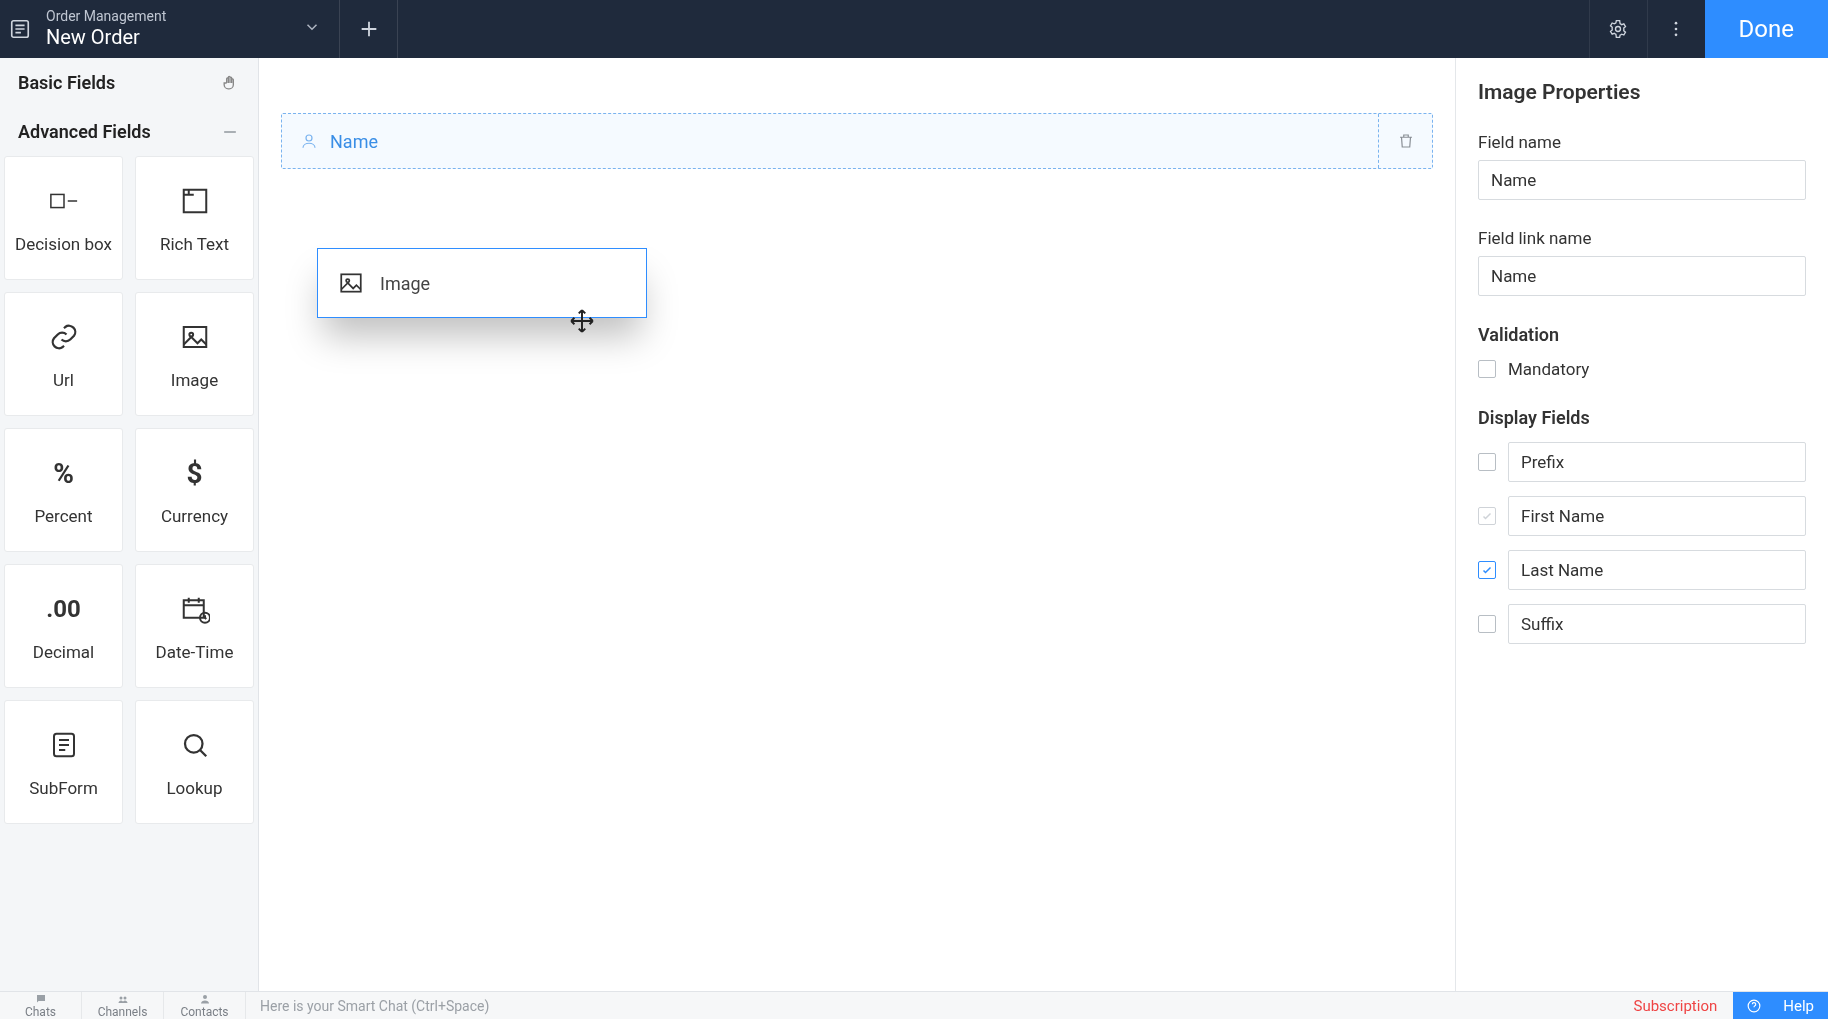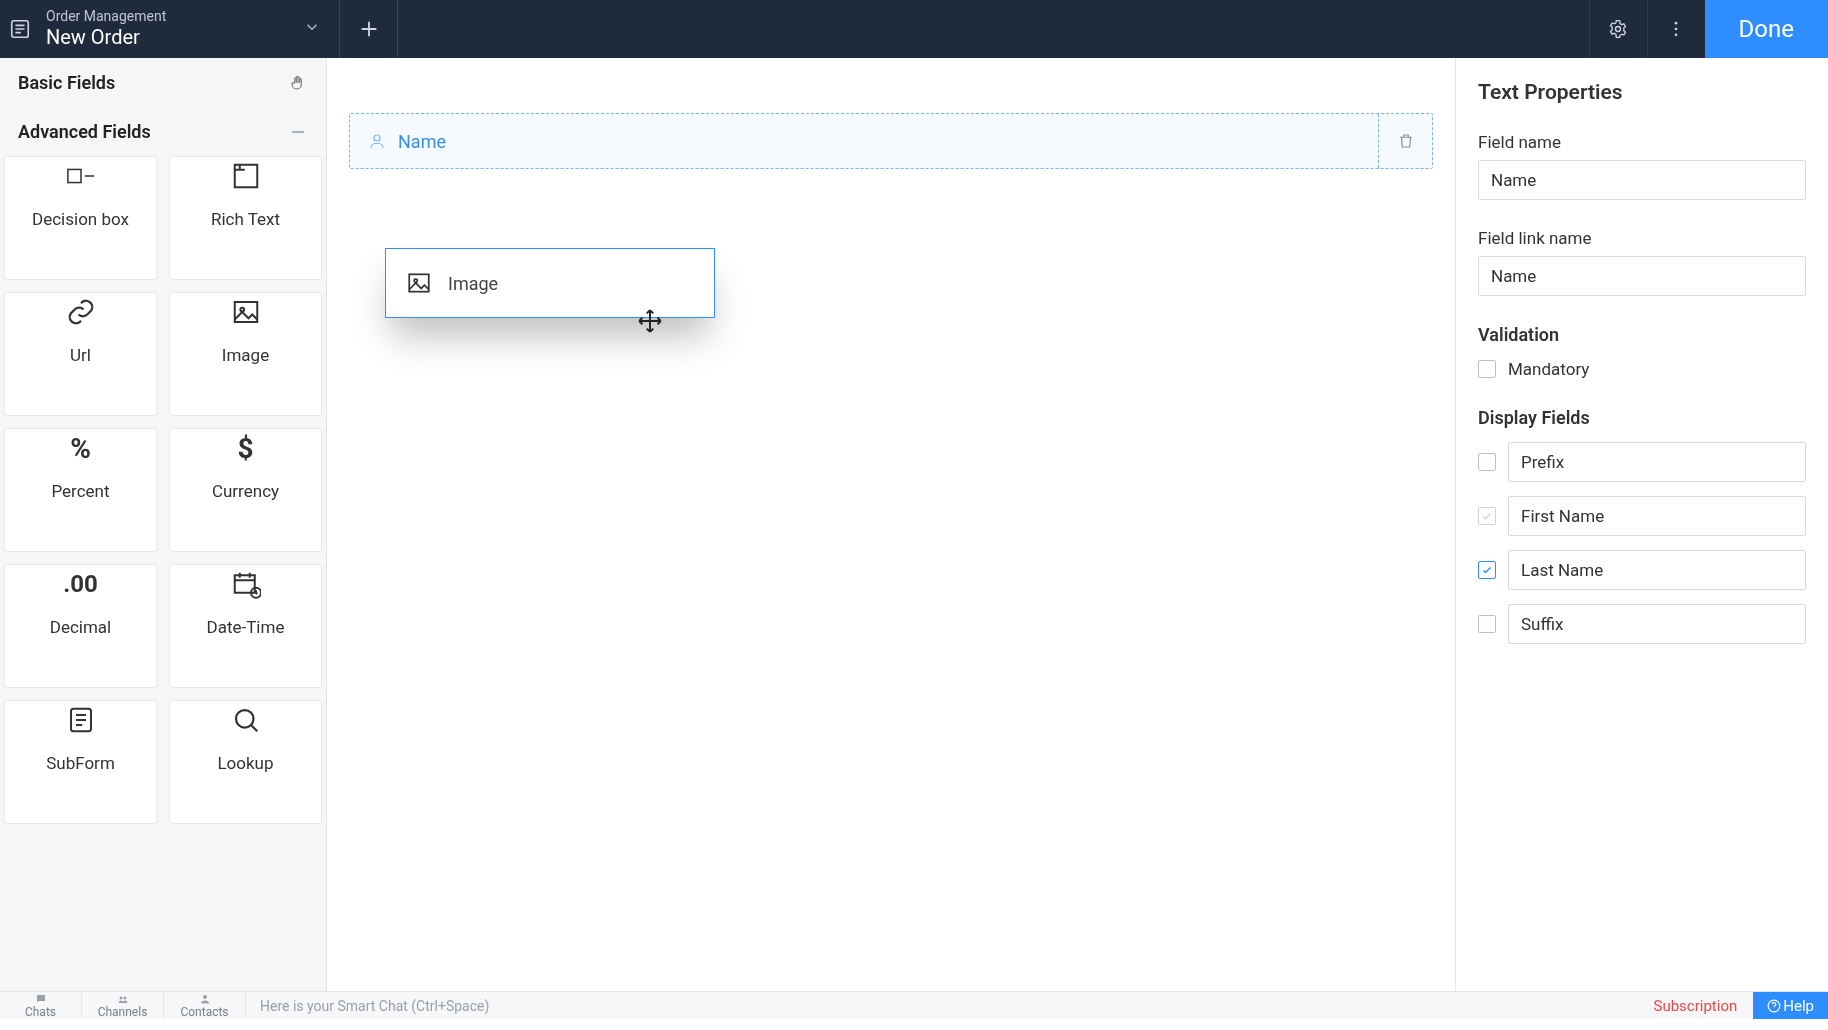--- a/index.html
+++ b/index.html
@@ -15,25 +15,25 @@
 .topbar .titleblock .title { font-size:20px; color:#fff; }
 .topbar .chev { margin-left:auto; }
 .topbar .addbtn { width:58px; display:flex; align-items:center; justify-content:center; border-right:1px solid rgba(255,255,255,.12); }
 .topbar .spacer { flex:1; }
 .topbar .iconbtn { width:58px; display:flex; align-items:center; justify-content:center; border-left:1px solid rgba(255,255,255,.08); color:#cfd5de; }
 .topbar .iconbtn svg { width:20px; height:20px; }
 .topbar .done { background:#2e8dff; color:#fff; display:flex; align-items:center; justify-content:center; padding:0 34px; font-size:24px; }
 
 
 .main { position:absolute; top:58px; bottom:28px; left:0; right:0; display:flex; }
-.sidebar { width:327px; background:#f4f6f8; border-right:1px solid #e1e4e8; display:flex; flex-direction:column; overflow:hidden; }
+.sidebar { width:259px; background:#f4f6f8; border-right:1px solid #e1e4e8; display:flex; flex-direction:column; overflow:hidden; }
 .section-hdr { display:flex; align-items:center; justify-content:space-between; padding:14px 18px; font-size:18px; font-weight:600; color:#222; }
 .section-hdr .tglicon { width:20px; height:20px; color:#777; display:flex; align-items:center; justify-content:center; }
 .field-grid { padding:0 4px 20px 4px; display:grid; grid-template-columns:1fr 1fr; gap:12px; overflow:auto; }
-.field-tile { background:#fff; border:1px solid #e8eaec; border-radius:3px; height:124px; display:flex; flex-direction:column; align-items:center; justify-content:flex-start; gap:14px; color:#333; }
+.field-tile { background:#fff; border:1px solid #e8eaec; border-radius:3px; height:124px; display:flex; flex-direction:column; align-items:center; justify-content:center; gap:14px; color:#333; }
 .field-tile .iconbox { height:38px; display:flex; align-items:center; justify-content:center; color:#333; }
 .field-tile .iconbox svg { width:30px; height:30px; }
 .field-tile .lbl { font-size:17px; }
 
 .canvas { flex:1; background:#fff; position:relative; }
 
 .nameField { position:absolute; left:22px; right:22px; top:55px; height:56px; border:1.5px dashed #7ab3ef; border-radius:2px; background:#f5faff; display:flex; align-items:center; }
 .nameField .body { flex:1; display:flex; align-items:center; gap:12px; padding:0 18px; }
 .nameField .body svg { width:18px; height:18px; color:#7ab3ef; }
 .nameField .body .txt { color:#3a8ee6; font-size:18px; }
@@ -59,21 +59,21 @@
 .dfrow { display:flex; align-items:center; gap:12px; margin-bottom:14px; }
 .dfrow .chkbox { margin:0; }
 .dfrow input.tx { flex:1; }
 
 
 .bottombar { position:absolute; bottom:11px; left:0; right:0; height:28px; background:#f6f7f8; border-top:1px solid #e1e4e8; display:flex; align-items:center; font-size:12px; color:#7a7f86; }
 .bottombar .btab { width:82px; height:100%; display:flex; flex-direction:column; align-items:center; justify-content:center; gap:0; border-right:1px solid #e6e8ea; }
 .bottombar .btab svg{ width:12px; height:12px; }
 .bottombar .smartchat { flex:1; padding:0 14px; color:#9ba0a6; font-size:14px; }
 .bottombar .sub { color:#ef4444; font-size:15px; padding:0 16px; }
-.bottombar .help { background:#2e8dff; color:#fff; height:100%; display:flex; align-items:center; gap:2px; padding:0 14px; font-size:15px; }
+.bottombar .help { background:#2e8dff; color:#fff; height:100%; display:flex; align-items:center; gap:22px; padding:0 14px; font-size:15px; }
 </style>
 </head>
 <body>
 
 <div class="topbar">
   <div class="app-icon">
     <svg viewBox="0 0 24 24" fill="none" stroke="#cfd5de" stroke-width="1.8">
         <rect x="3" y="3" width="18" height="18" rx="2"></rect>
         <path d="M7 8h10M7 12h10M7 16h6"></path>
       </svg>
@@ -242,21 +242,21 @@
           <path d="M3 18l6-6 5 5 3-3 4 4"></path>
         </svg>
       <span class="txt">Image</span>
     </div>
     <svg class="moveCursor" viewBox="0 0 24 24" fill="none" stroke="#222" stroke-width="1.8">
       <path d="M12 2v20M2 12h20M12 2l-3 3M12 2l3 3M12 22l-3-3M12 22l3-3M2 12l3-3M2 12l3 3M22 12l-3-3M22 12l-3 3"></path>
     </svg>
   </div>
 
   <div class="props">
-    <h2>Text Properties</h2>
+    <h2>Image Properties</h2>
 
     <div class="grp">
       <div class="lbl">Field name</div>
       <input class="tx" value="Name" style="">
     </div>
     <div class="grp">
       <div class="lbl">Field link name</div>
       <input class="tx" value="Name" style="">
     </div>
 

